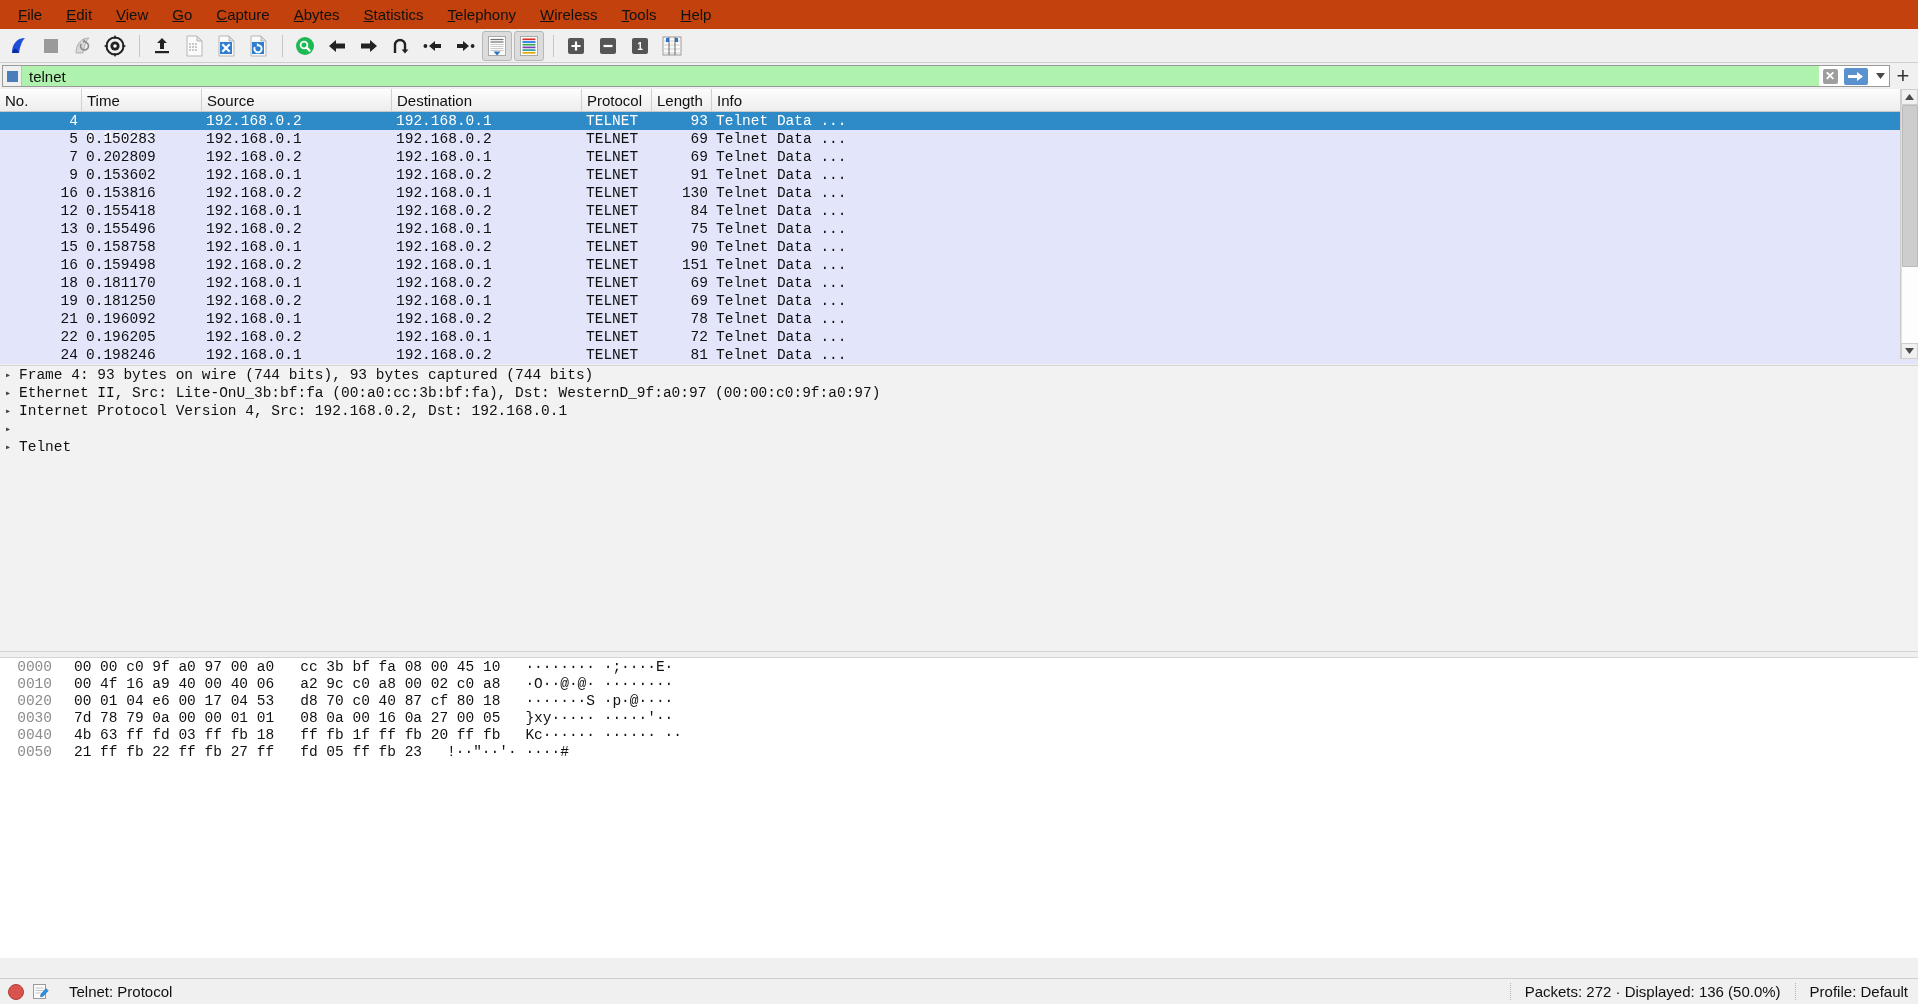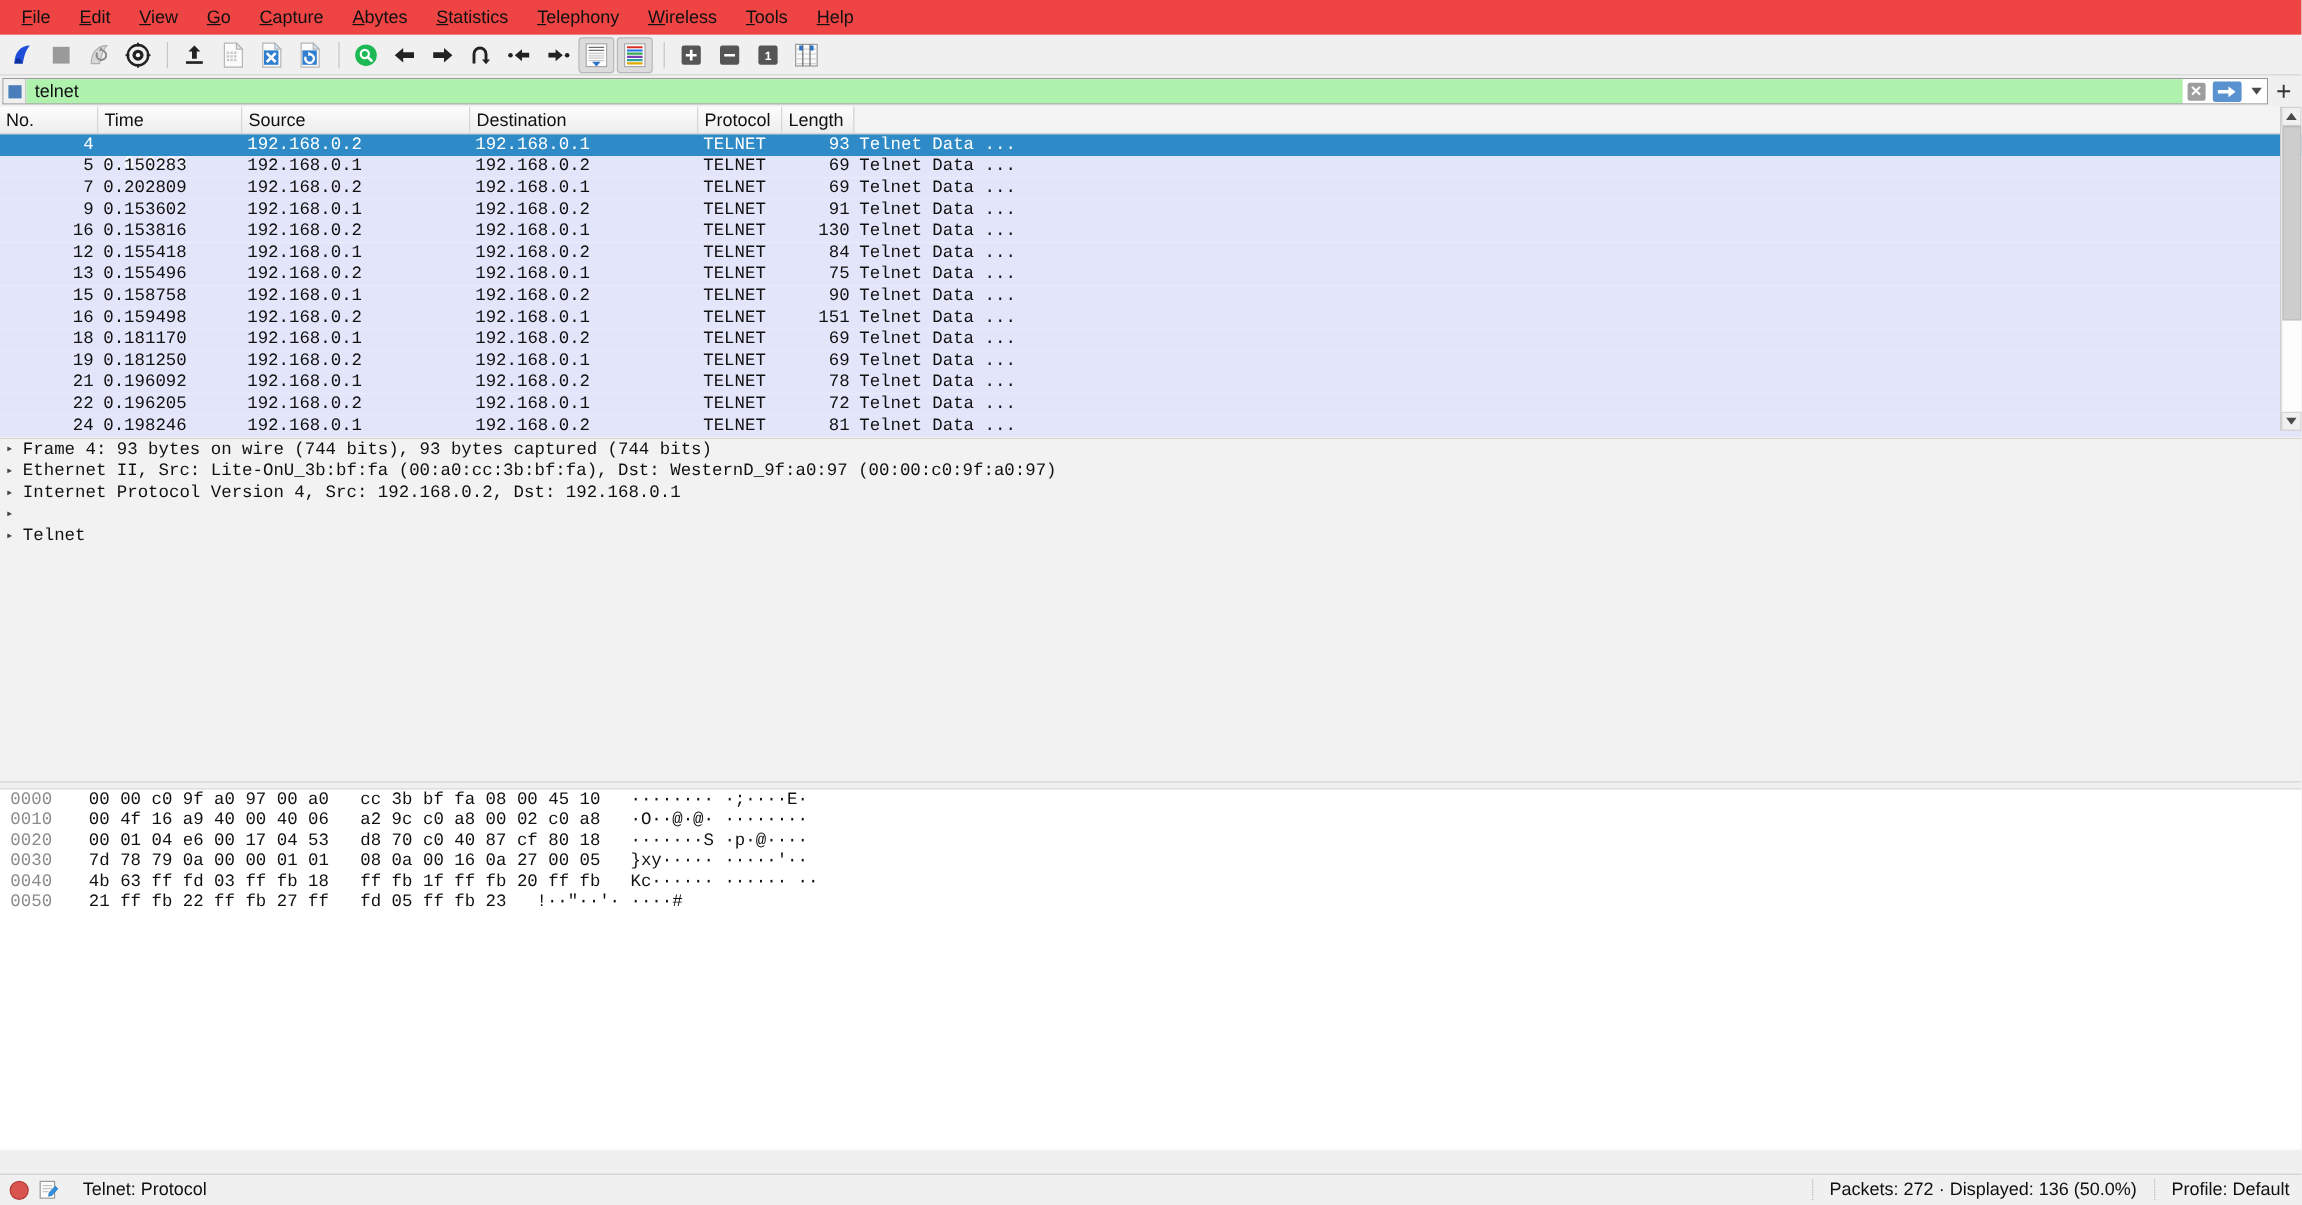--- a/index.html
+++ b/index.html
@@ -7,21 +7,21 @@
     width:1918px;height:1004px;
     background:#f0f0f0;
     font-family:"Liberation Sans", sans-serif;
     font-size:15px;
     color:#101010;
     overflow:hidden;
     -webkit-font-smoothing:antialiased;
   }
   
   .menubar{
-    height:29px;background:#ef4444;display:flex;align-items:center;
+    height:29px;background:#c2410c;display:flex;align-items:center;
     padding-left:6px;box-sizing:border-box;
   }
   .menu-item{
     padding:3px 12px;font-size:15px;color:#111;cursor:default;white-space:nowrap;
   }
   .menu-item .mn{ text-decoration:underline; }
   
   .toolbar{
     height:34px;background:#f0f0f0;display:flex;align-items:center;
     padding-left:4px;box-sizing:border-box;border-bottom:1px solid #cfcfcf;
@@ -111,21 +111,21 @@
   .drow{height:18px;display:flex;align-items:center;padding-left:5px;}
   .tri{
     width:14px;display:inline-block;color:#444;font-size:10px;flex:none;
   }
   
   .bytes{
     background:#fff;font-family:"Liberation Mono", monospace;font-size:14.5px;
     overflow:hidden;
   }
   .brow{height:17px;display:flex;align-items:center;}
-  .boff{width:52px;text-align:center;color:#8b8b8b;padding-right:0;}
+  .boff{width:52px;text-align:right;color:#8b8b8b;padding-right:0;}
   .bhex{padding-left:22px;letter-spacing:0px;color:#111;white-space:pre;}
   .basc{padding-left:25px;color:#111;white-space:pre;}
   
   .statusbar{
     position:absolute;left:0;bottom:0;width:1918px;height:26px;background:#f0f0f0;
     border-top:1px solid #cfcfcf;display:flex;align-items:center;box-sizing:border-box;
     font-size:15px;
   }
   .sb-left{display:flex;align-items:center;padding-left:8px;}
   .sb-dot{width:14px;height:14px;border-radius:50%;background:#d9534f;
@@ -353,20 +353,21 @@
 </div>
 
 <div class="packet-list" id="packet-list" style="height:270px;">
   <div class="plist-header" id="plist-header">
       <div class="hc" style="width: 82px;">No.</div>
       <div class="hc" style="width: 120px;">Time</div>
       <div class="hc" style="width: 190px;">Source</div>
       <div class="hc" style="width: 190px;">Destination</div>
       <div class="hc" style="width: 70px;">Protocol</div>
       <div class="hc" style="width: 60px;">Length</div>
+      <div class="hc" style="width: 1150px; flex: 1 1 0%;">Info</div>
     </div>
   <div class="plist-rows" id="plist-rows">
       <div class="prow sel">
         <div class="c c-no" style="width: 82px;">4</div>
         <div class="c c-time" style="width: 120px; margin-top: 31px;">0.013173</div>
         <div class="c c-src" style="width: 190px;">192.168.0.2</div>
         <div class="c c-dst" style="width: 190px;">192.168.0.1</div>
         <div class="c c-proto" style="width: 70px;">TELNET</div>
         <div class="c c-len" style="width: 60px;">93</div>
         <div class="c c-info" style="width: 1150px; flex: 1 1 0%;">Telnet Data ...</div>

